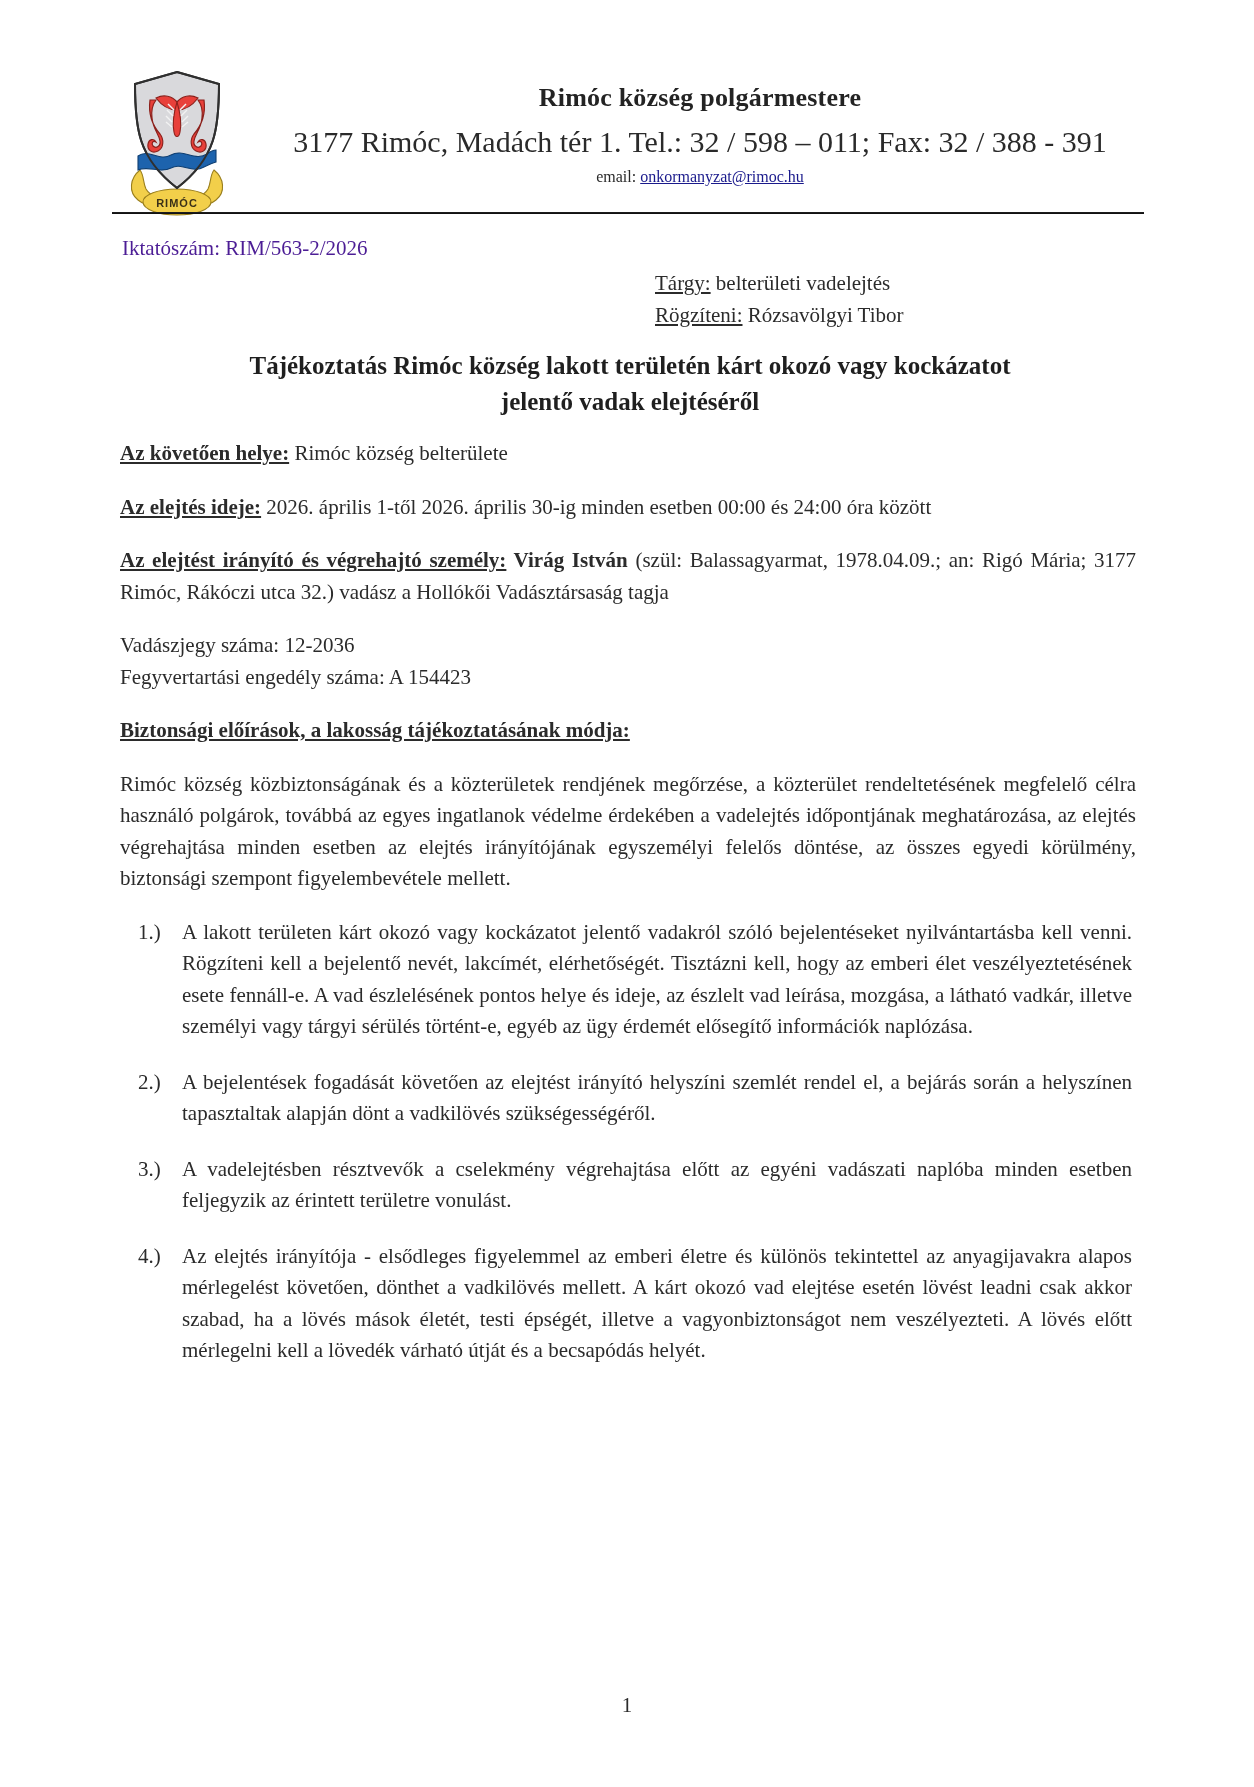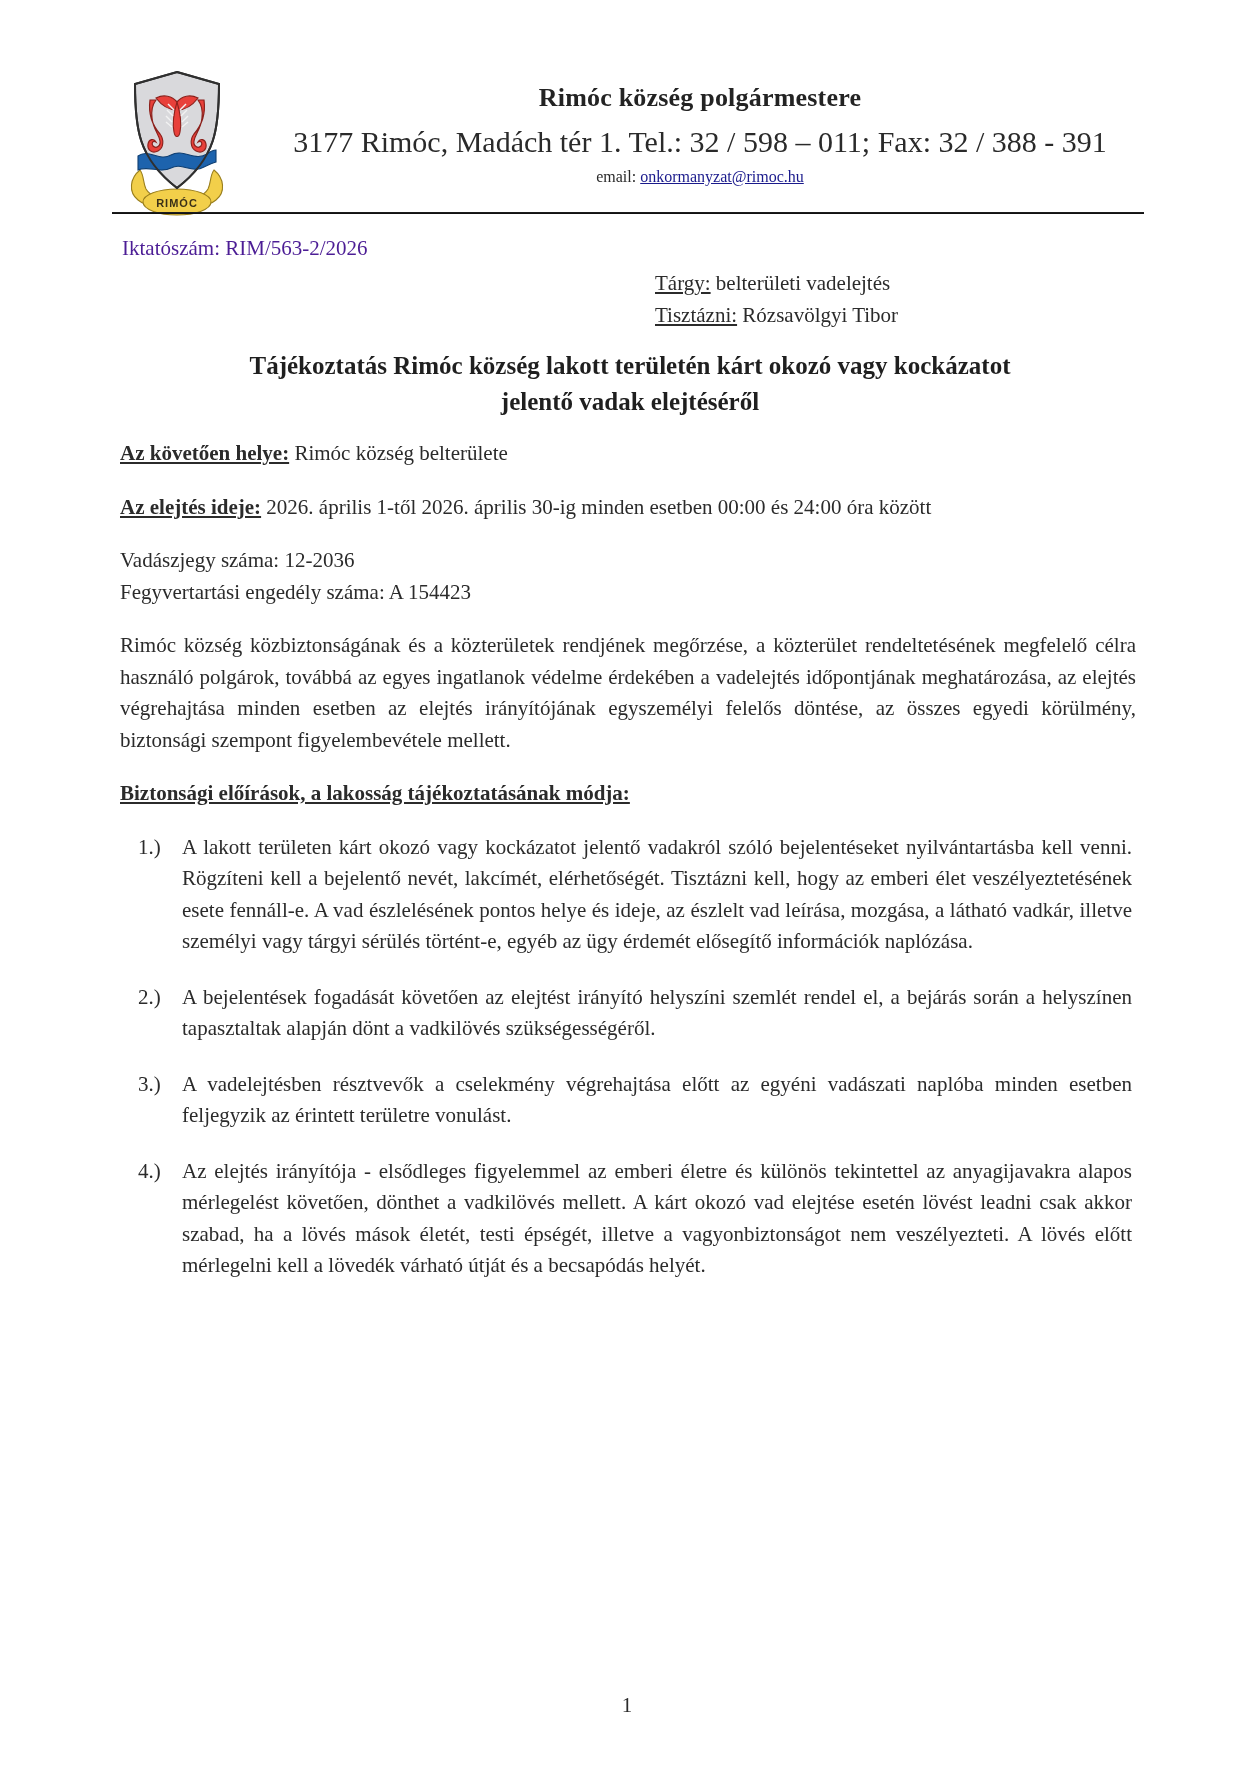--- a/index.html
+++ b/index.html
@@ -231,21 +231,21 @@
 
   <div class="rule"></div>
 
   <div class="iktato">Iktatószám: RIM/563-2/2026</div>
 
   <div class="meta-right">
     <div>
       <span class="u">Tárgy:</span><span> belterületi vadelejtés</span>
     </div>
     <div>
-      <span class="u">Tisztázni:</span><span> Rózsavölgyi Tibor</span>
+      <span class="u">Rögzíteni:</span><span> Rózsavölgyi Tibor</span>
     </div>
   </div>
 
   <div class="doc-title">
     <div>Tájékoztatás Rimóc község lakott területén kárt okozó vagy kockázatot</div>
     <div>jelentő vadak elejtéséről</div>
   </div>
 
   <div class="body">
 
@@ -254,32 +254,37 @@
         <span class="lbl">Az követően helye:</span><span> Rimóc község belterülete</span>
       </p>
     </div>
 
     <div class="blk">
       <p>
         <span class="lbl">Az elejtés ideje:</span><span> 2026. április 1-től 2026. április 30-ig minden esetben 00:00 és 24:00 óra között</span>
       </p>
     </div>
 
+    <div class="blk">
+      <p>
+        <span class="lbl">Az elejtést irányító és végrehajtó személy:</span><span class="bold"> Virág István</span><span> (szül: Balassagyarmat, 1978.04.09.; an: Rigó Mária; 3177 Rimóc, Rákóczi utca 32.) vadász a Hollókői Vadásztársaság tagja</span>
+      </p>
+    </div>
 
     <div class="blk tight">
       <p>Vadászjegy száma: 12-2036</p>
       <p>Fegyvertartási engedély száma: A 154423</p>
     </div>
 
     <div class="blk">
+      <p class="section-head">Biztonsági előírások, a lakosság tájékoztatásának módja:</p>
+    </div>
+
+    <div class="blk">
       <p>Rimóc község közbiztonságának és a közterületek rendjének megőrzése, a közterület rendeltetésének megfelelő célra használó polgárok, továbbá az egyes ingatlanok védelme érdekében a vadelejtés időpontjának meghatározása, az elejtés végrehajtása minden esetben az elejtés irányítójának egyszemélyi felelős döntése, az összes egyedi körülmény, biztonsági szempont figyelembevétele mellett.</p>
-    </div>
-
-    <div class="blk">
-      <p class="section-head">Biztonsági előírások, a lakosság tájékoztatásának módja:</p>
     </div>
 
     <ol class="rules">
       <li>
         <span class="num">1.)</span>
         <p>A lakott területen kárt okozó vagy kockázatot jelentő vadakról szóló bejelentéseket nyilvántartásba kell venni. Rögzíteni kell a bejelentő nevét, lakcímét, elérhetőségét. Tisztázni kell, hogy az emberi élet veszélyeztetésének esete fennáll-e. A vad észlelésének pontos helye és ideje, az észlelt vad leírása, mozgása, a látható vadkár, illetve személyi vagy tárgyi sérülés történt-e, egyéb az ügy érdemét elősegítő információk naplózása.</p>
       </li>
       <li>
         <span class="num">2.)</span>
         <p>A bejelentések fogadását követően az elejtést irányító helyszíni szemlét rendel el, a bejárás során a helyszínen tapasztaltak alapján dönt a vadkilövés szükségességéről.</p>

